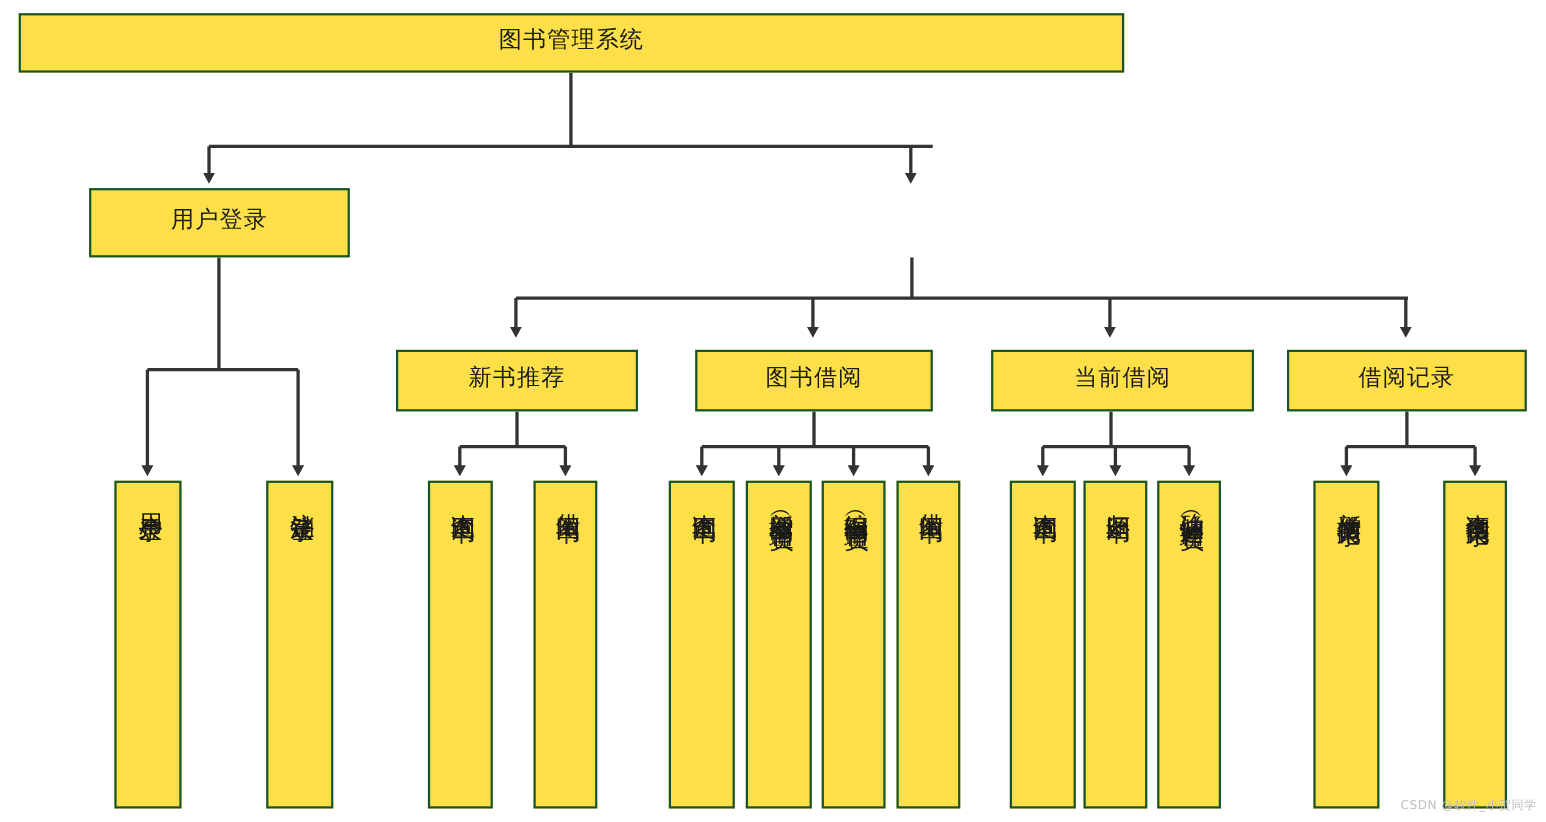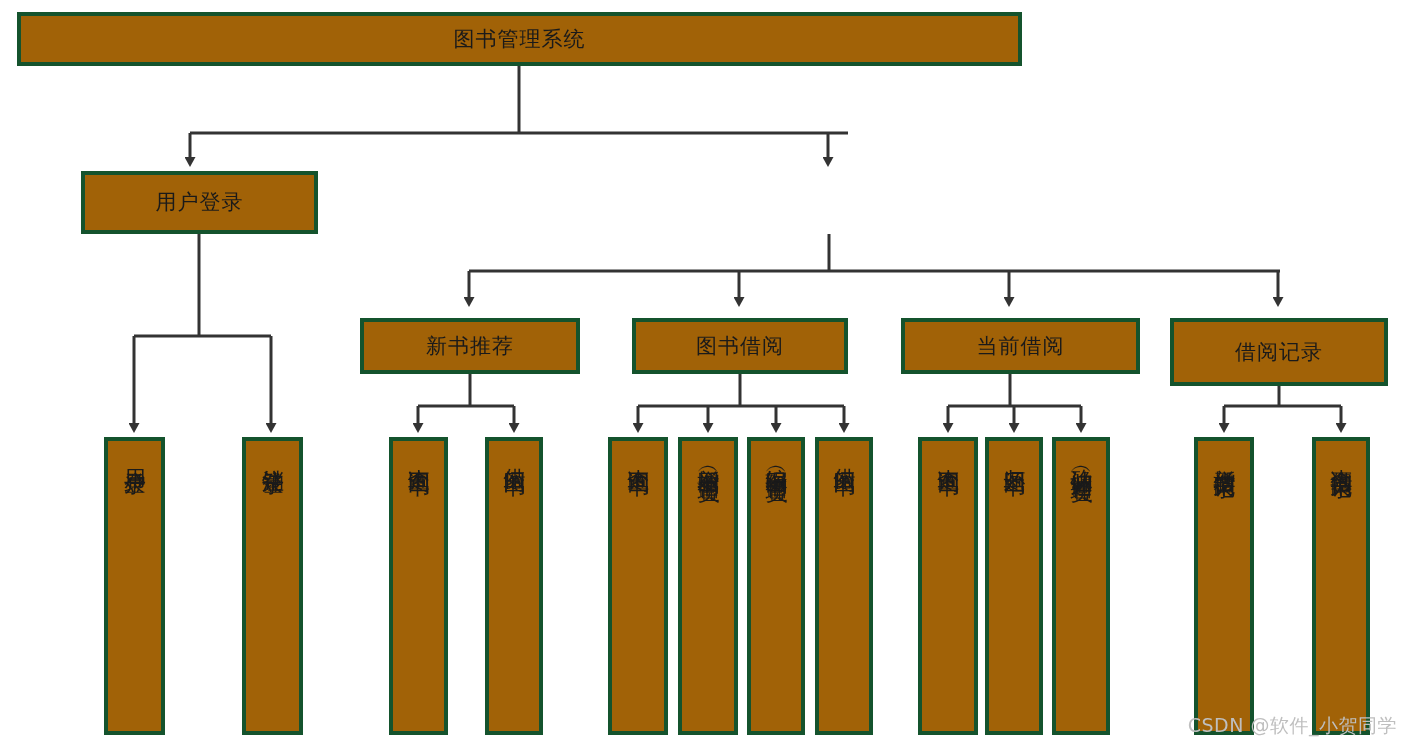--- a/index.html
+++ b/index.html
@@ -19,26 +19,27 @@
     position: absolute;
     left: 0;
     top: 0;
     width: 1405px;
     height: 747px;
     pointer-events: none;
   }
   .node {
     position: absolute;
     box-sizing: border-box;
-    background: #a16207;
-    border: 4px solid #14532d;
+    background: #fde047;
+    border: 2px solid #14532d;
     display: flex;
     align-items: center;
     justify-content: center;
     color: #1a1a1a;
+    font-family: Liberation Mono, monospace;
   }
   .node.horiz .label {
     font-size: 21px;
     line-height: 1.15;
     letter-spacing: 1px;
     white-space: nowrap;
   }
   .node.vert {
     align-items: flex-start;
     justify-content: center;
@@ -50,21 +51,21 @@
     font-size: 22px;
     line-height: 1.22;
     letter-spacing: 2px;
     white-space: nowrap;
     text-align: start;
   }
   #watermark {
     position: absolute;
     right: 8px;
     bottom: 8px;
-    font-size: 19px;
+    font-size: 11px;
     color: #bfbfbf;
     letter-spacing: 0.5px;
     white-space: nowrap;
   }
 </style>
 </head>
 <body>
 
 <div id="stage">
 
@@ -128,21 +129,21 @@
 
   <div class="node horiz" style="left:360px; top:318px; width:220px; height:56px;align-items:center;">
     <span class="label">新书推荐</span>
   </div>
   <div class="node horiz" style="left:632px; top:318px; width:216px; height:56px;">
     <span class="label">图书借阅</span>
   </div>
   <div class="node horiz" style="left:901px; top:318px; width:239px; height:56px;">
     <span class="label">当前借阅</span>
   </div>
-  <div class="node horiz" style="left:1170px; top:318px; width:218px; height:68px;">
+  <div class="node horiz" style="left:1170px; top:318px; width:218px; height:56px;">
     <span class="label">借阅记录</span>
   </div>
 
   <div class="node vert" style="left:104px; top:437px; width:61px; height:298px;">
     <span class="label">用户登录</span>
   </div>
   <div class="node vert" style="left:242px; top:437px; width:61px; height:298px;">
     <span class="label">注销登录</span>
   </div>
 

